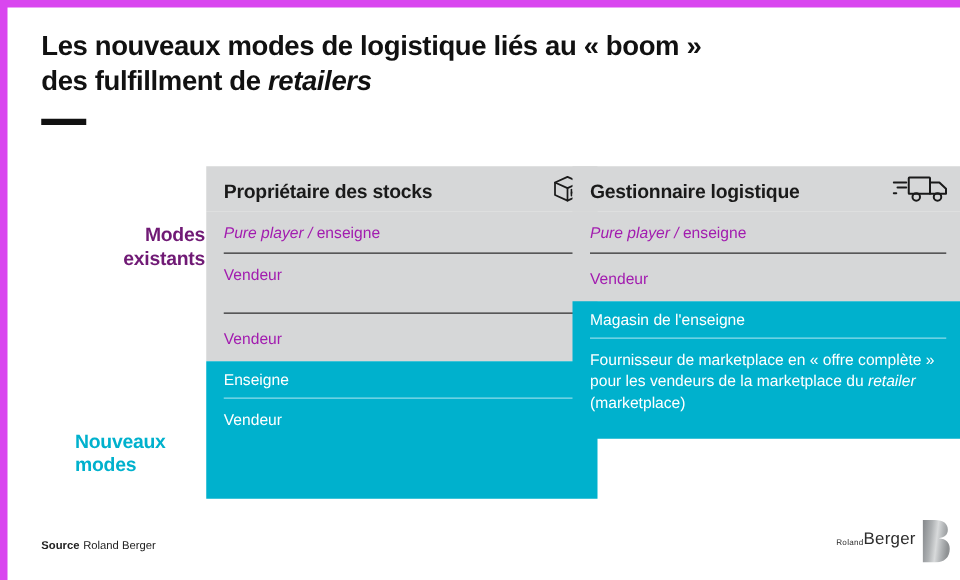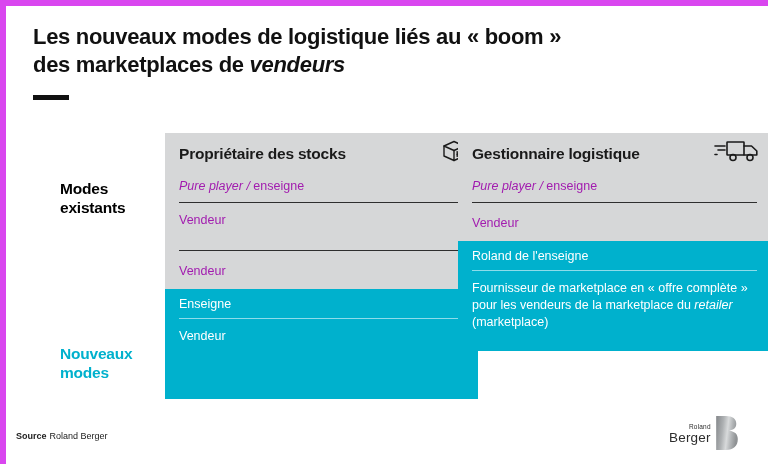--- a/index.html
+++ b/index.html
@@ -12,21 +12,21 @@
     position:absolute;left:27px;top:17px;margin:0;
     font-size:22px;line-height:28px;font-weight:bold;letter-spacing:-0.3px;color:#111;
   }
   .title em{font-style:italic;}
   .title-dash{position:absolute;left:27px;top:89px;width:36px;height:5px;background:#111;}
 
   .row-label{
     position:absolute;left:54px;width:104px;
     font-weight:bold;font-size:15.5px;line-height:19px;letter-spacing:-0.2px;
   }
-  .label-existing{top:173px;color:#000000;}
+  .label-existing{top:173px;color:#701a75;text-align:right;}
   .label-new{top:290px;color:var(--accent,#00b1cd);margin-top:48px;}
 
   .column{position:absolute;top:127px;width:313px;display:flex;flex-direction:column;}
   .col-left{left:159px;}
   .col-right{left:452px;}
 
   .col-header{
     height:36px;background:var(--panel,#d6d7d8);
     display:flex;align-items:center;justify-content:space-between;
     padding:0 11px 0 14px;box-sizing:border-box;
@@ -39,35 +39,35 @@
 
   .row{font-size:12.5px;line-height:17px;box-sizing:border-box;}
   .row em{font-style:italic;}
   .ex-row{color:#a21caf;}
   .ex-row.row-0{height:34px;padding-top:9px;border-bottom:1px solid #2e2e2e;}
   .ex-row.row-1{height:48px;padding-top:9px;border-bottom:1px solid #2e2e2e;}
   .ex-row.row-2{height:38px;padding-top:12px;}
   .new-row.row-0{height:30px;padding-top:7px;border-bottom:1px solid #8ddcea;}
   .new-row.row-1{height:80px;padding-top:9px;}
 
-  .source{position:absolute;left:10px;top:425px;font-size:9px;color:#222;}
+  .source{position:absolute;left:27px;top:425px;font-size:9px;color:#222;}
   .source b{font-weight:bold;margin-right:3px;}
 
   .rb-logo{position:absolute;left:663px;top:410px;display:flex;align-items:flex-start;}
-  .rb-text{display:flex;flex-direction:column;align-items:flex-end;margin:7px 5px 0 0;color:#2d2d2d;}
+  .rb-text{display:flex;flex-direction:row;align-items:flex-end;margin:7px 5px 0 0;color:#2d2d2d;}
   .rb-roland{font-size:6.5px;line-height:7px;letter-spacing:0.2px;}
   .rb-berger{font-size:13.5px;line-height:15px;letter-spacing:0.2px;}
 </style>
 </head>
 <body>
 
 <div class="slide">
 
   <h1 class="title"><span>Les nouveaux modes de logistique liés au « boom »</span><br>
-    <span>des marketplaces de </span><em>vendeurs</em>
+    <span>des fulfillment de </span><em>retailers</em>
   </h1>
   <div class="title-dash"></div>
 
   <div class="row-label label-existing">Modes existants</div>
   <div class="row-label label-new">Nouveaux modes</div>
 
   <div class="column col-left">
     <div class="col-header">
       <span class="hdr-text">Propriétaire des stocks</span>
       <span>
@@ -105,21 +105,21 @@
           <circle cx="19" cy="19.5" r="3"></circle>
           <circle cx="36" cy="19.5" r="3"></circle>
         </svg>
       </span>
     </div>
     <div class="rows-existing">
         <div class="row ex-row row-0"><em>Pure player /</em><span> enseigne</span></div>
         <div class="row ex-row row-2"><span>Vendeur</span></div>
       </div>
     <div class="rows-new">
-        <div class="row new-row row-0"><span>Roland de l'enseigne</span></div>
+        <div class="row new-row row-0"><span>Magasin de l'enseigne</span></div>
         <div class="row new-row row-1"><span>Fournisseur de marketplace en « offre complète » pour les vendeurs de la marketplace du </span><em>retailer</em><span> (marketplace)</span></div>
       </div>
   </div>
 
   <div class="source">
     <b>Source</b><span>Roland Berger</span>
   </div>
 
   <div class="rb-logo">
     <div class="rb-text">

